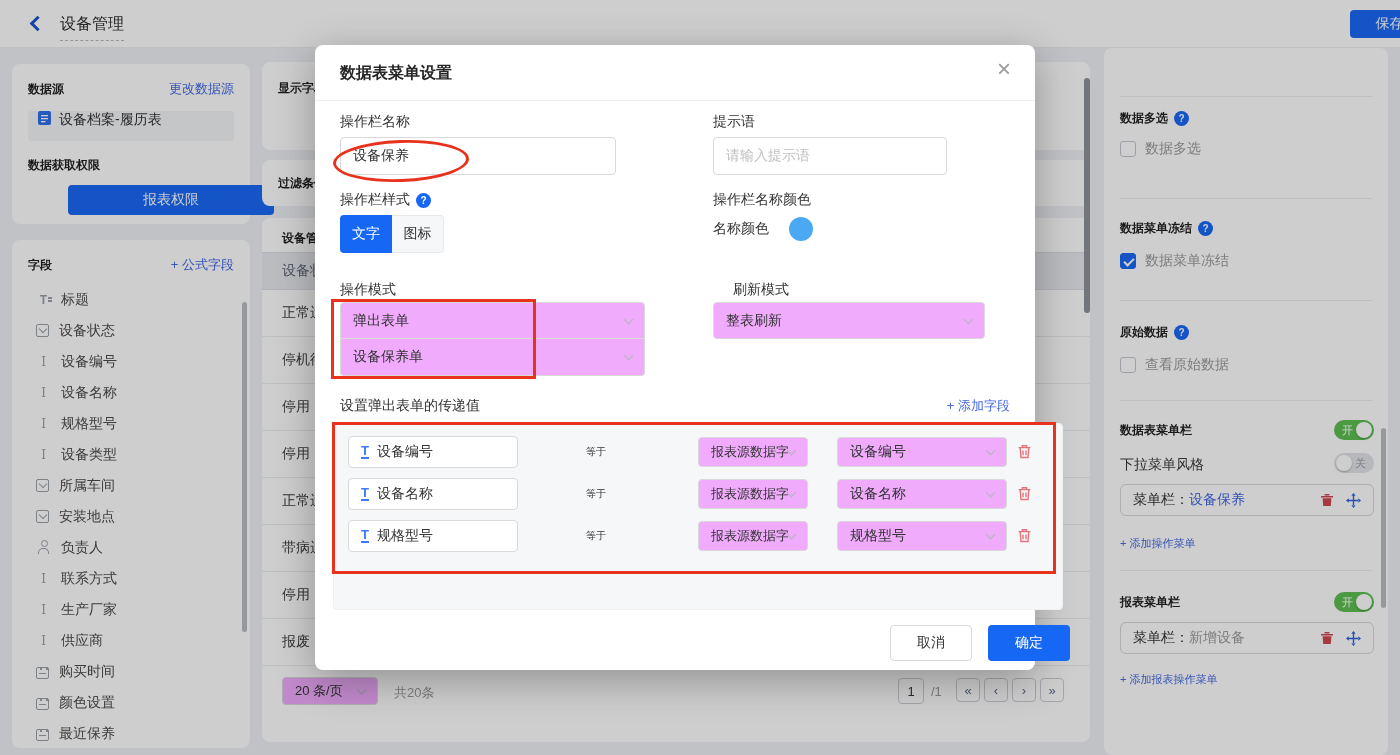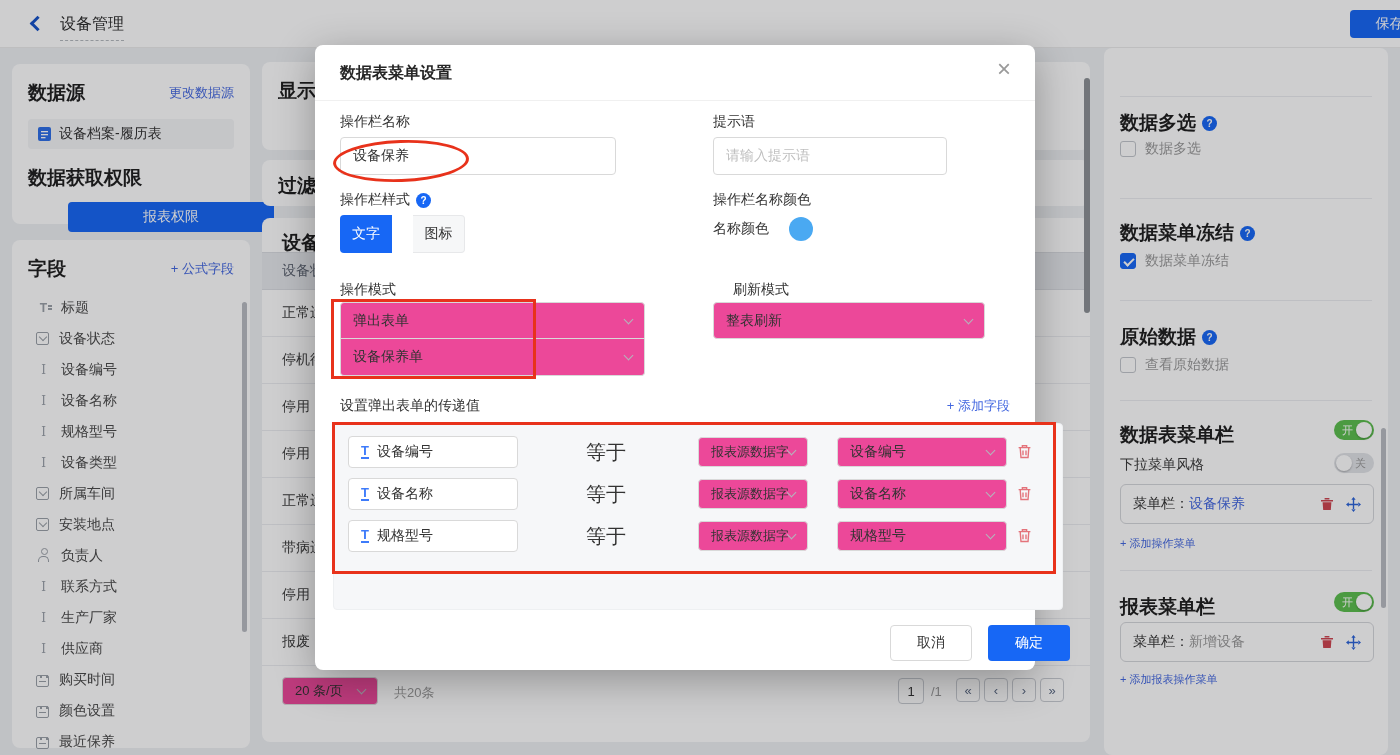--- a/index.html
+++ b/index.html
@@ -5,45 +5,45 @@
   :root{
     --primary:#1767f5; --link:#4468e0; --red:#e8321b;
     --border:#d9d9d9; --txt:#333; --gray:#999;
   }
   *{box-sizing:border-box; margin:0; padding:0;}
   body{width:1400px;height:755px;position:relative;overflow:hidden;
        font-family:"Liberation Sans",sans-serif;background:#eef0f3;color:var(--txt);}
   .abs{position:absolute;}
   .card{position:absolute;background:#fff;border-radius:8px;}
   .flex{display:flex;align-items:center;}
-  .bold{font-weight:700;color:#1f1f1f;font-size:19px;}
+  .bold{font-weight:700;color:#1f1f1f;font-size:12px;}
   .link{color:var(--link);font-size:13px;cursor:pointer;}
   .btn-primary{background:var(--primary);color:#fff;border:none;border-radius:4px;
        font-size:14px;display:flex;align-items:center;justify-content:center;cursor:pointer;margin-left:40px;}
   
   .topbar{position:absolute;left:0;top:0;width:1400px;height:48px;background:#fff;border-bottom:1px solid #ececec;}
   .back-chev{position:absolute;left:32px;top:18px;width:11px;height:11px;
        border-left:3px solid #1552c8;border-bottom:3px solid #1552c8;transform:rotate(45deg);}
   .pg-title{position:absolute;left:60px;top:14px;font-size:16px;color:#2b2b2b;
        padding-bottom:5px;border-bottom:1px dashed #b5b9bf;}
   
   .q-icon{display:inline-flex;width:15px;height:15px;border-radius:50%;background:var(--primary);
        color:#fff;font-size:10px;font-weight:700;align-items:center;justify-content:center;
        margin-left:6px;flex:none;}
   
   .chev{width:7px;height:7px;border-right:1.6px solid #b3b6bc;border-bottom:1.6px solid #b3b6bc;
        transform:rotate(45deg);margin-top:-3px;flex:none;}
   .sel{display:flex;align-items:center;justify-content:space-between;border:1px solid var(--border);
-       border-radius:4px;padding:13px 12px;background:#ec4899;font-size:14px;color:var(--txt);cursor:pointer;}
+       border-radius:4px;padding:13px 12px;background:#f0abfc;font-size:14px;color:var(--txt);cursor:pointer;}
   .inp{border:1px solid var(--border);border-radius:4px;background:#fff;font-size:14px;color:var(--txt);
        display:flex;align-items:center;padding:0 12px;}
   .ph{color:#bfbfbf;}
   
   .src-item{margin-top:13px;background:#f4f5f7;border-radius:4px;height:30px;display:flex;
-       align-items:center;gap:8px;padding:0 10px;font-size:14px;}
+       gap:8px;padding:0 10px;font-size:14px;}
   .field-item{height:31px;display:flex;align-items:center;gap:10px;padding-left:8px;
        font-size:14px;color:#4a4a4a;}
   .fi{width:15px;height:15px;display:inline-flex;align-items:center;justify-content:center;
        color:#9aa0a8;position:relative;flex:none;}
   .fi-title::before{content:"T";font-weight:700;font-size:12px;}
   .fi-title::after{content:"";position:absolute;right:-1px;top:5px;width:4px;height:1.5px;
        background:currentColor;box-shadow:0 3px 0 currentColor;}
   .fi-select{border:1.3px solid currentColor;border-radius:2px;width:13px;height:13px;}
   .fi-select::before{content:"";width:5px;height:5px;border-right:1.3px solid currentColor;
        border-bottom:1.3px solid currentColor;transform:rotate(45deg);margin-top:-3px;}
@@ -72,42 +72,42 @@
        border-right:2px solid #fff;border-bottom:2px solid #fff;transform:rotate(45deg);}
   .cb-label{margin-left:9px;font-size:14px;color:#9a9a9a;}
   .switch{position:absolute;width:40px;height:20px;border-radius:10px;font-size:11px;cursor:pointer;}
   .switch.on{background:#5cbf4e;color:#fff;}
   .switch.off{background:#e2e4e8;color:#9a9a9a;}
   .switch .knob{position:absolute;top:2px;width:16px;height:16px;background:#fff;border-radius:50%;
        box-shadow:0 1px 2px rgba(0,0,0,.25);}
   .switch.on .knob{right:2px;} .switch.off .knob{left:2px;}
   .switch .t-lb{position:absolute;top:3px;}
   .switch.on .t-lb{left:8px;} .switch.off .t-lb{right:8px;}
-  .menu-item{position:absolute;left:16px;right:14px;height:40px;border:1px solid #d5d7db;
+  .menu-item{position:absolute;left:16px;right:14px;height:32px;border:1px solid #d5d7db;
        border-radius:6px;display:flex;align-items:center;padding:0 12px;font-size:14px;background:#fff;}
   .mi-name-blue{color:var(--link);} .mi-name-gray{color:#9a9a9a;}
   .mi-icons{margin-left:auto;display:flex;gap:12px;align-items:center;}
   .add-link{position:absolute;left:16px;font-size:11px;color:var(--link);cursor:pointer;}
   
   .overlay{position:absolute;inset:0;background:rgba(10,12,16,.20);z-index:50;}
   .modal{position:absolute;left:315px;top:45px;width:720px;height:625px;background:#fff;
        border-radius:8px;z-index:60;box-shadow:0 10px 40px rgba(0,0,0,.30);}
   .m-label{position:absolute;font-size:14px;color:#333;}
   .seg{position:absolute;display:flex;height:38px;font-size:14px;cursor:pointer;}
   .seg .on{width:52px;background:var(--primary);color:#fff;display:flex;align-items:center;
        justify-content:center;border-radius:4px 0 0 4px;}
   .seg .off{width:52px;background:#f6f7f8;color:#333;border:1px solid #e7e8ea;border-left:none;
-       display:flex;align-items:center;justify-content:center;border-radius:0 4px 4px 0;margin-left:21px;}
+       display:flex;align-items:center;justify-content:center;border-radius:0 4px 4px 0;}
   .gray-panel{position:absolute;left:18px;top:378px;width:730px;height:187px;background:#f6f7f9;
        border:1px solid #eef0f2;border-radius:4px;}
   .tr-row{position:absolute;left:0;height:32px;width:100%;}
   .tr-inp{position:absolute;left:14px;width:170px;height:32px;}
   .t-ico{color:#3e7bfa;font-weight:700;font-size:13px;line-height:12px;border-bottom:2px solid #3e7bfa;
        margin-right:8px;flex:none;}
-  .tr-op{position:absolute;left:252px;line-height:32px;font-size:20px;color:#333;}
+  .tr-op{position:absolute;left:252px;line-height:32px;font-size:10px;color:#333;}
   .tr-s1{position:absolute;left:364px;width:110px;height:30px;top:1px;font-size:13px;}
   .tr-s1 span{white-space:nowrap;overflow:hidden;}
   .tr-s2{position:absolute;left:503px;width:170px;height:30px;top:1px;}
   .tr-trash{position:absolute;left:683px;top:8px;cursor:pointer;}
   .annot{position:absolute;border:3px solid var(--red);pointer-events:none;z-index:70;}
   .m-footer-btn{position:absolute;top:580px;width:82px;height:36px;border-radius:4px;font-size:14px;
        display:flex;align-items:center;justify-content:center;cursor:pointer;}
   .scroll-thumb{position:absolute;border-radius:3px;background:#b9bcc2;}
 </style>
 </head>

